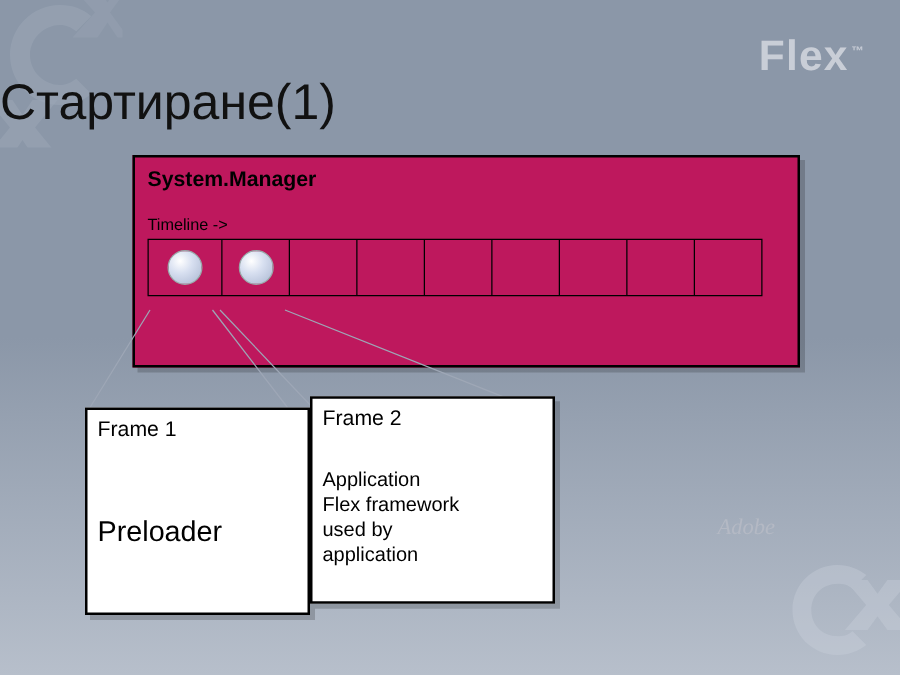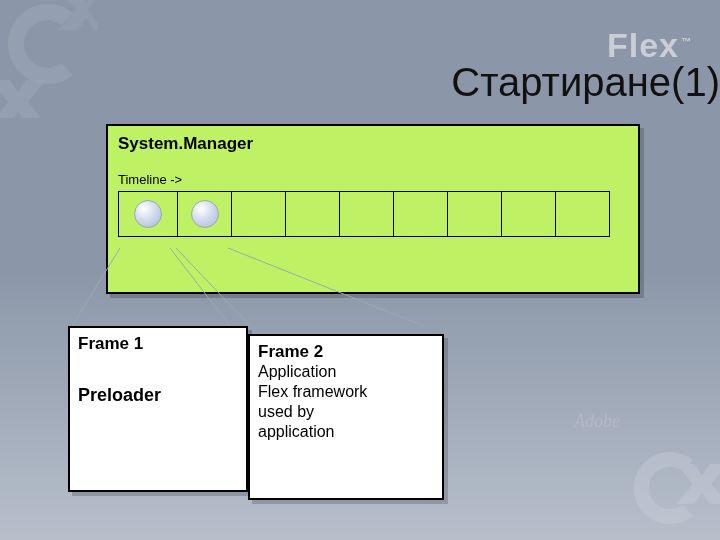--- a/index.html
+++ b/index.html
@@ -18,29 +18,29 @@
     font-family:"Trebuchet MS",Arial,sans-serif;letter-spacing:1px;
   }
   .brand-flex .tm{font-size:10px;color:#c9ced7;vertical-align:super;margin-left:2px}
   .brand-adobe{
     position:absolute;right:100px;bottom:108px;
     font-size:18px;color:#b4b9c4;font-style:italic;
     font-family:Georgia,serif
   }
   .title{
     position:absolute;left:0;right:0;top:60px;
-    text-align:right;font-size:40px;font-weight:400;
+    text-align:left;font-size:40px;font-weight:400;
     color:#111
   }
 
   
   .sysmgr{
     position:absolute;left:106px;top:124px;
     width:510px;height:150px;
-    background:#bef264;border:2px solid #000;
+    background:#be185d;border:2px solid #000;
     box-shadow:4px 4px 0 rgba(0,0,0,.18);
     padding:6px 10px 10px
   }
   .sysmgr-label{font-size:17px;font-weight:700;margin:2px 0 6px}
   .timeline-label{font-size:13px;margin:18px 0 4px}
   .timeline{
     width:490px;height:44px;border:1.5px solid #000;
     display:flex
   }
   .timeline .cell{border-right:1.5px solid #000;flex:1;position:relative}
@@ -55,29 +55,29 @@
 
   
   .frame1{
     position:absolute;left:68px;top:326px;
     width:160px;height:150px;
     background:#fff;border:2px solid #000;
     box-shadow:4px 4px 0 rgba(0,0,0,.18);
     padding:6px 8px
   }
   .frame2{
-    position:absolute;left:248px;top:334px;
+    position:absolute;left:248px;top:317px;
     width:176px;height:150px;
     background:#fff;border:2px solid #000;
     box-shadow:4px 4px 0 rgba(0,0,0,.18);
     padding:6px 8px
   }
-  .frame-label{font-size:17px;font-weight:700}
-  .preloader{font-size:18px;font-weight:700;margin-top:31px}
-  .frame2-body{font-size:16px;white-space:pre-line;line-height:1.25}
+  .frame-label{font-size:17px;font-weight:400}
+  .preloader{font-size:23px;font-weight:400;margin-top:58px}
+  .frame2-body{font-size:16px;margin-top:30px;white-space:pre-line;line-height:1.25}
 
   
   .connectors{position:absolute;left:0;top:0;width:720px;height:540px;pointer-events:none}
 </style>
 </head>
 <body>
 
 <svg class="flex-logo-top" width="110" height="130" viewBox="0 0 110 130">
   <g fill="#b9c2d0">
     <path d="M20 56c0-22 18-40 40-40 10 0 18 3 25 9l-12 12c-4-3-8-5-13-5-13 0-24 11-24 24s11 24 24 24c5 0 9-2 13-5l12 12c-7 6-15 9-25 9-22 0-40-18-40-40z" opacity=".55"></path>

